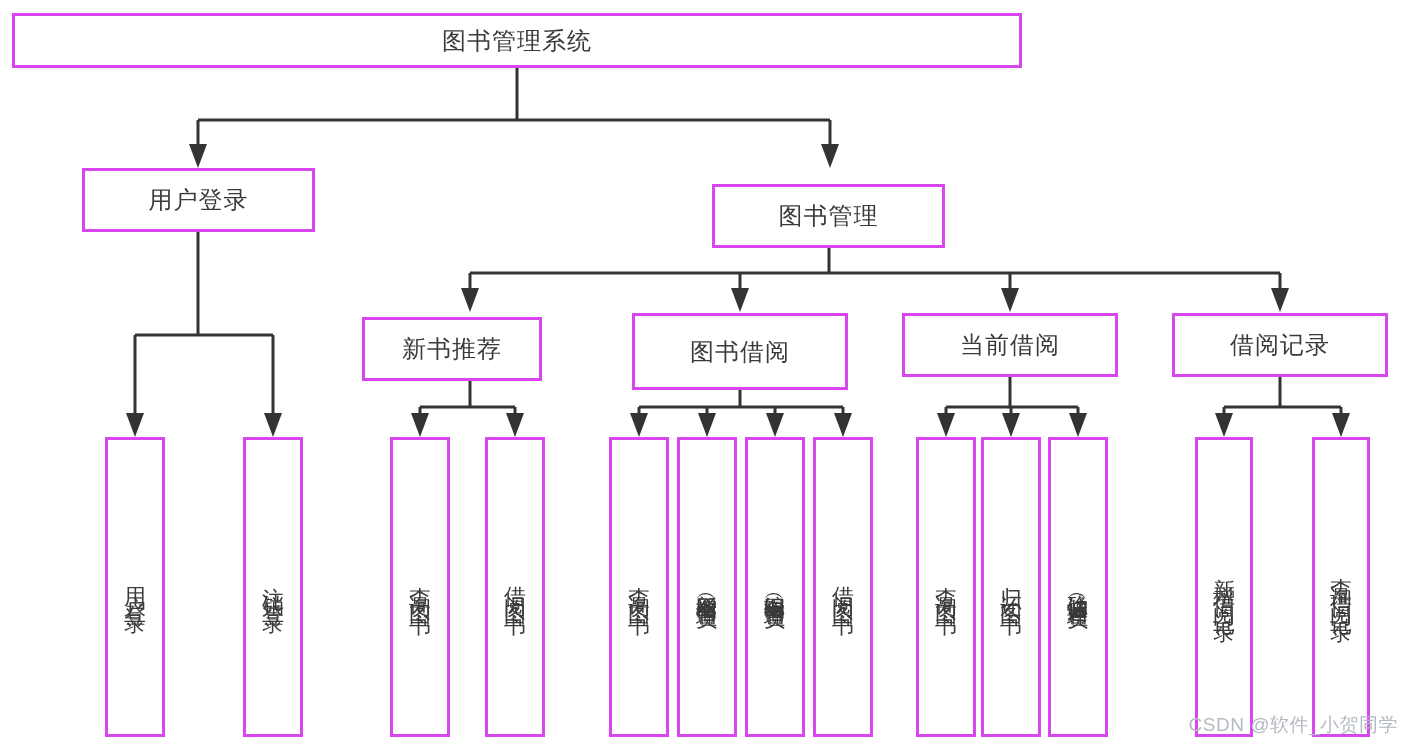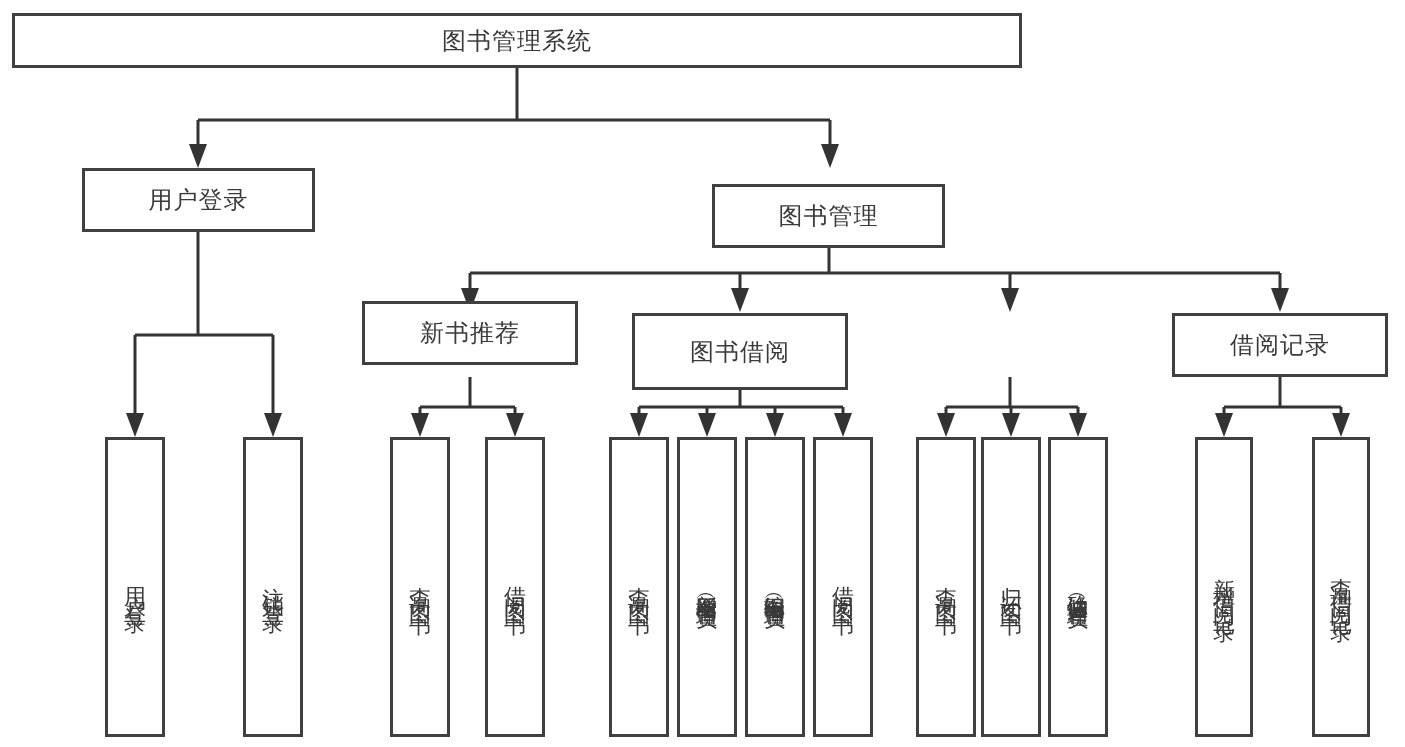--- a/index.html
+++ b/index.html
@@ -18,21 +18,21 @@
   .wires {
     position: absolute;
     left: 0;
     top: 0;
     width: 1405px;
     height: 747px;
   }
   .node {
     position: absolute;
     box-sizing: border-box;
-    border: 3px solid #404040;
+    border: 3px solid #d946ef;
     background: #ffffff;
     display: flex;
     align-items: center;
     justify-content: center;
     color: #3a3a3a;
     font-size: 24px;
     letter-spacing: 1px;
     line-height: 1;
     white-space: nowrap;
   }
@@ -140,26 +140,29 @@
     <span>图书管理系统</span>
   </div>
 
   <div class="node" style="left:82px; top:168px; width:233px; height:64px;">
     <span>用户登录</span>
   </div>
   <div class="node" style="left:712px; top:168px; width:233px; height:64px;margin-top:16px;">
     <span>图书管理</span>
   </div>
 
-  <div class="node" style="left:362px; top:301px; width:216px; height:64px;">
+  <div class="node" style="left:362px; top:317px; width:180px; height:64px;">
     <span>新书推荐</span>
   </div>
   <div class="node" style="left:632px; top:313px; width:216px; height:77px;">
     <span>图书借阅</span>
   </div>
+  <div class="node" style="left:902px; top:313px; width:216px; height:64px;">
+    <span>当前借阅</span>
+  </div>
   <div class="node" style="left:1172px; top:313px; width:216px; height:64px;">
     <span>借阅记录</span>
   </div>
 
   <div class="node vnode" style="left:105px; top:437px; width:60px; height:300px;">
     <span class="vlabel">用户登录</span>
   </div>
   <div class="node vnode" style="left:243px; top:437px; width:60px; height:300px;">
     <span class="vlabel">注销登录</span>
   </div>
@@ -194,14 +197,15 @@
     <span class="vlabel long">确认归还（管理员）</span>
   </div>
 
   <div class="node vnode" style="left:1195px; top:437px; width:58px; height:300px;">
     <span class="vlabel">新增借阅记录</span>
   </div>
   <div class="node vnode" style="left:1312px; top:437px; width:58px; height:300px;">
     <span class="vlabel">查询借阅记录</span>
   </div>
 
+  <div class="watermark">CSDN @软件_小贺同学</div>
 
 </div>
 
 </body></html>

